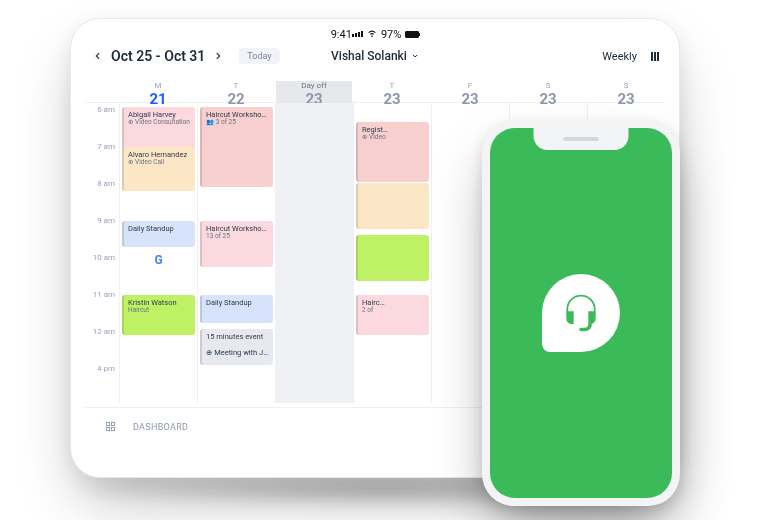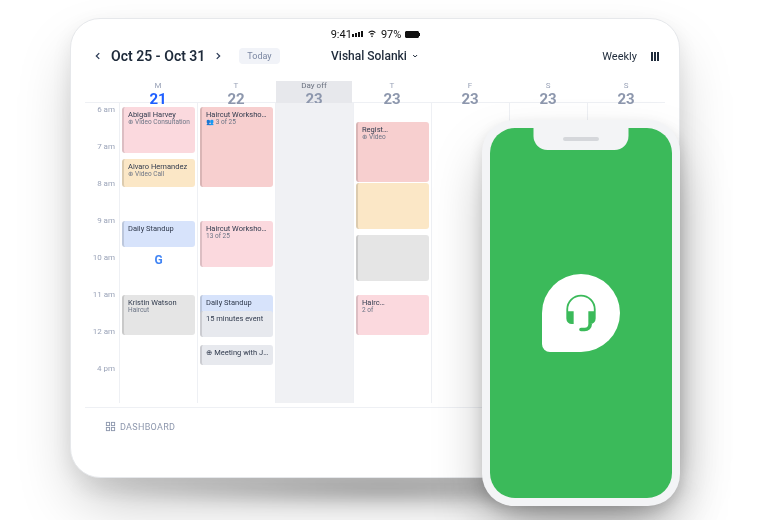--- a/index.html
+++ b/index.html
@@ -37,24 +37,24 @@
 .hours span{height:37px;font-size:8px;color:#9aa3b8;padding:2px 4px 0 2px;text-align:right}
 .daycol{border-left:1px solid #eef0f4;position:relative}
 .daycol.off{background:#f0f1f4}
 .ev{position:absolute;left:2px;right:2px;border-radius:3px;padding:3px 4px;font-size:7.5px;line-height:1.2;overflow:hidden;border-left:2px solid rgba(0,0,0,.12)}
 .ev .t{font-weight:400;color:#303a4d;white-space:nowrap;overflow:hidden;text-overflow:ellipsis}
 .ev .s{font-size:6.5px;color:#6b7485;white-space:nowrap}
 .c-pink{background:#fbd9de}
 .c-red{background:#f7cfcf}
 .c-yellow{background:#fbe7c6}
 .c-blue{background:#d7e3fb}
-.c-lilac{background:#e5e5e5}
+.c-lilac{background:#bef264}
 .c-gray{background:#e7e9ee}
 .bottomnav{display:flex;align-items:center;height:38px;border-top:1px solid #eef0f4;margin-top:4px;padding:0 12px;gap:10px}
-.bn{display:flex;align-items:center;gap:4px;font-size:9px;color:#8d97ad;padding:6px 8px;letter-spacing:.3px;cursor:pointer}
+.bn{display:flex;align-items:center;gap:17px;font-size:9px;color:#8d97ad;padding:6px 8px;letter-spacing:.3px;cursor:pointer}
 .bn.active{color:#1e5eff;position:relative}
 .bn.active:after{content:"";position:absolute;left:6px;right:6px;bottom:-5px;height:2px;background:#1e5eff}
 .bn svg{width:11px;height:11px}
 .bn-spacer{flex:1}
 .phone{position:absolute;right:80px;top:120px;width:198px;height:386px;background:#f3f4f6;border-radius:32px;padding:8px;box-shadow:0 30px 55px -10px rgba(0,0,0,.35),0 6px 14px rgba(0,0,0,.12)}
 .phone:before{content:"";position:absolute;top:8px;left:50%;transform:translateX(-50%);width:95px;height:22px;background:#f3f4f6;border-radius:0 0 14px 14px;z-index:2}
 .phone:after{content:"";position:absolute;top:17px;left:50%;transform:translateX(-50%);width:36px;height:4px;background:#d5d7db;border-radius:3px;z-index:3}
 .screen{width:100%;height:100%;background:#3bba5a;border-radius:25px;display:flex;align-items:center;justify-content:center}
 .logo{width:78px;height:78px;background:#fff;border-radius:50% 50% 50% 8px;display:flex;align-items:center;justify-content:center}
 .logo svg{width:44px;height:44px}
@@ -159,21 +159,21 @@
       <span>11 am</span>
       <span>12 am</span>
       <span>4 pm</span>
     </div>
 
     <div class="daycol">
       <div class="ev c-pink" style="top:4px;height:46px">
             <div class="t">Abigail Harvey</div>
             <div class="s">⊕ Video Consultation</div>
           </div>
-      <div class="ev c-yellow" style="top:56px;height:28px">
+      <div class="ev c-yellow" style="top:44px;height:44px">
             <div class="t">Alvaro Hernandez</div>
             <div class="s">⊕ Video Call</div>
           </div>
       <div class="ev c-blue" style="top:118px;height:26px">
             <div class="t">Daily Standup</div>
           </div>
       <div style="position:absolute;top:150px;left:50%;transform:translateX(-50%);font-size:12px;font-weight:700;color:#4285f4">G</div>
       <div class="ev c-lilac" style="top:192px;height:40px">
             <div class="t">Kristin Watson</div>
             <div class="s">Haircut</div>
@@ -185,21 +185,21 @@
             <div class="t">Haircut Workshops</div>
             <div class="s">👥 3 of 25</div>
           </div>
       <div class="ev c-pink" style="top:118px;height:46px">
             <div class="t">Haircut Workshops</div>
             <div class="s">13 of 25</div>
           </div>
       <div class="ev c-blue" style="top:192px;height:28px">
             <div class="t">Daily Standup</div>
           </div>
-      <div class="ev c-gray" style="top:208px;height:26px">
+      <div class="ev c-gray" style="top:226px;height:26px">
             <div class="t">15 minutes event</div>
           </div>
       <div class="ev c-gray" style="top:242px;height:20px">
             <div class="t">⊕ Meeting with Jo…</div>
           </div>
     </div>
 
     <div class="daycol off"></div>
 
     <div class="daycol">

